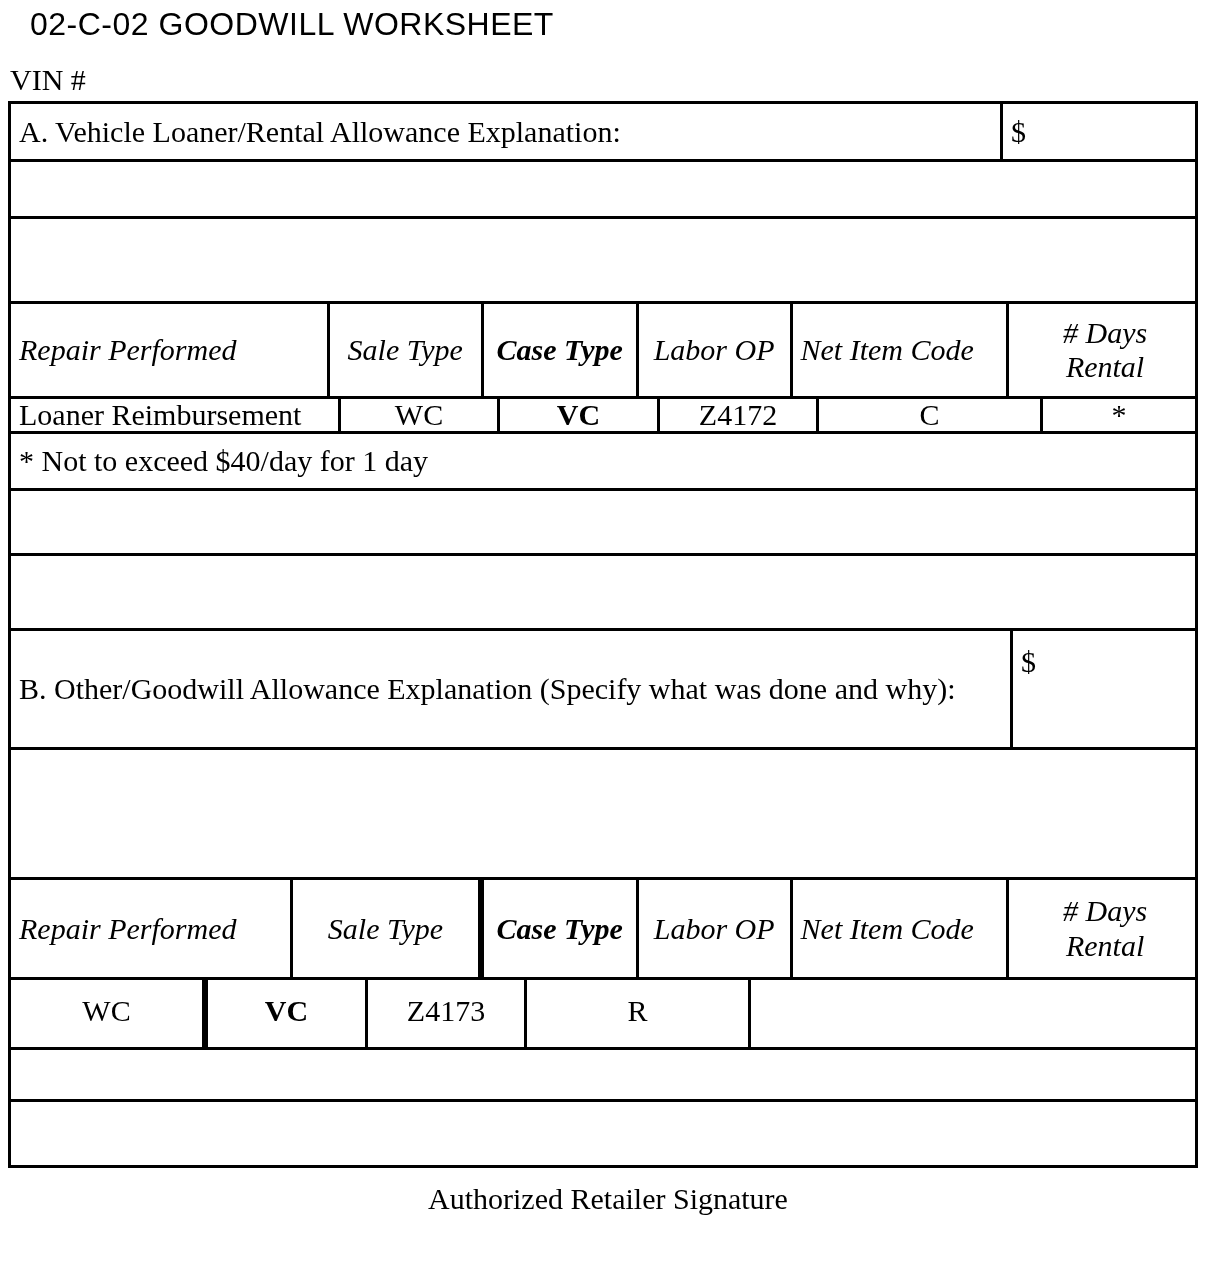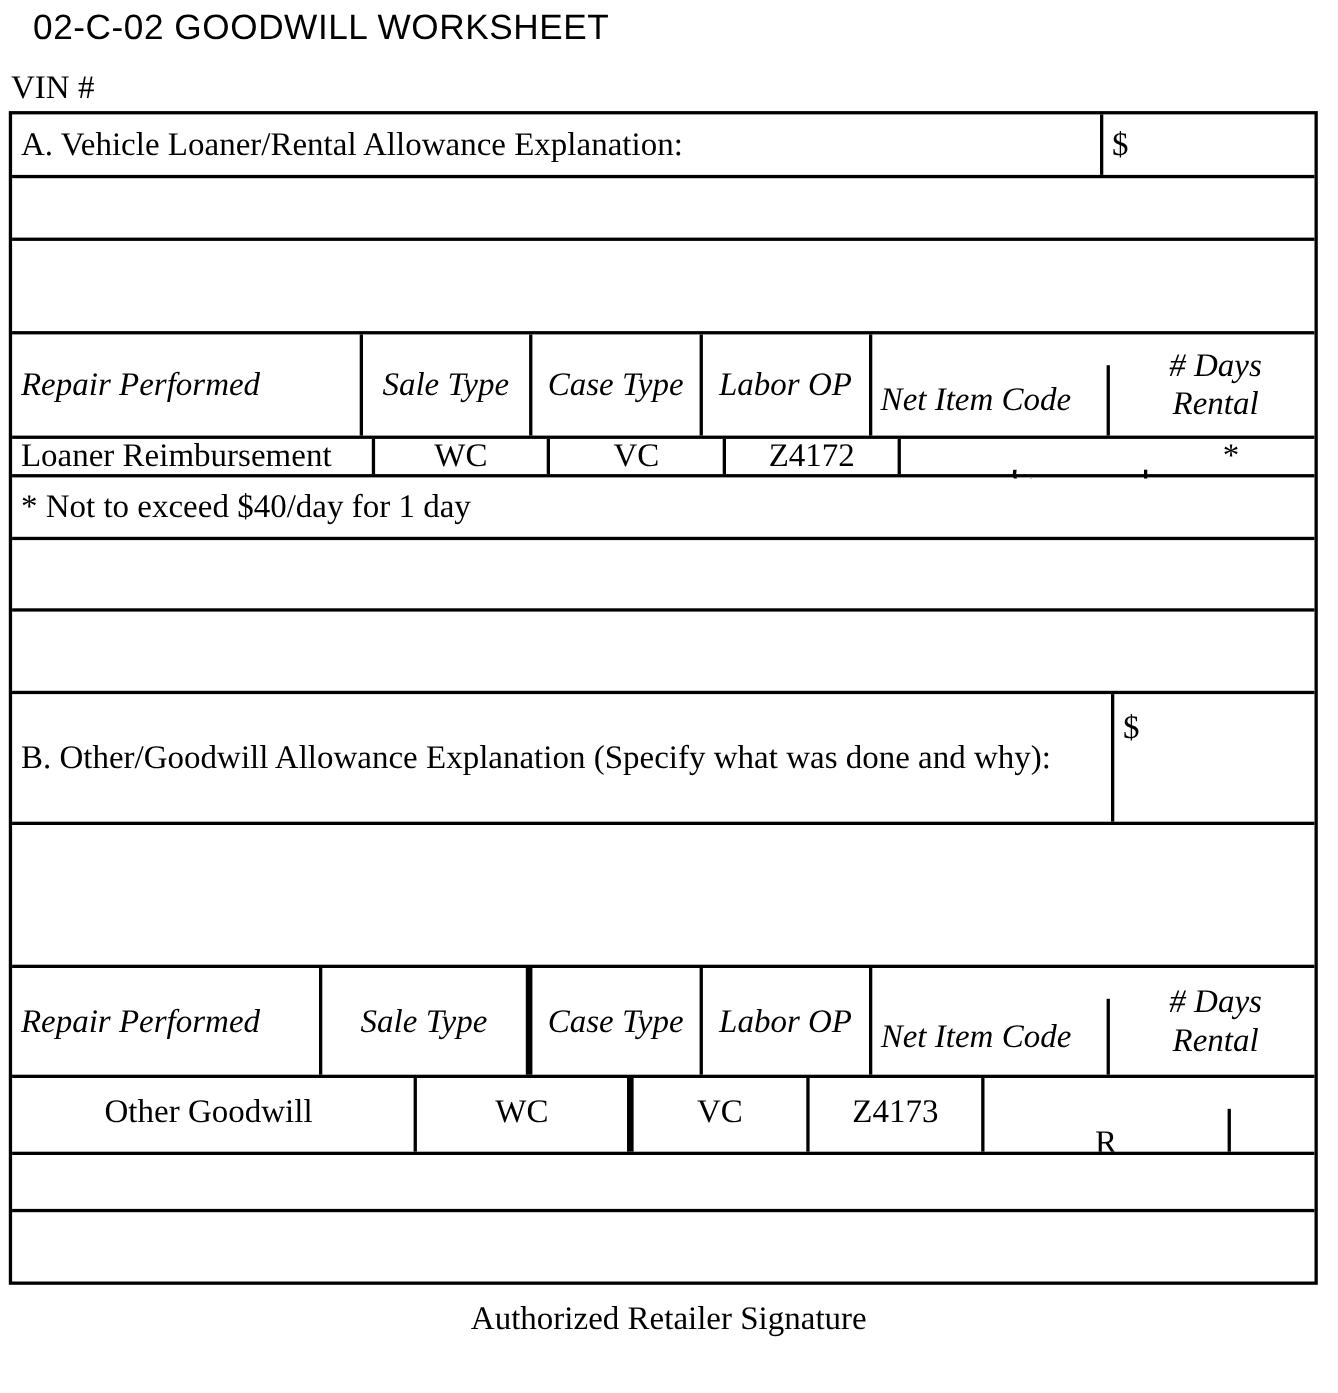--- a/index.html
+++ b/index.html
@@ -18,42 +18,41 @@
     margin-left:8px;
     width:1190px;
     border:3px solid #000;
     box-sizing:border-box;
     background:#fff;
   }
   .row{
     display:flex;
     box-sizing:border-box;
     border-bottom:3px solid #000;
-    justify-content:center;
   }
   .row.no-bottom{border-bottom:none;}
   .cell{
     box-sizing:border-box;
     display:flex;
     align-items:center;
     justify-content:center;
     font-size:30px;
     padding:4px 8px;
     overflow:hidden;
   }
   .cell.left{justify-content:flex-start;text-align:left;}
   .cell.topish{align-items:flex-start;padding-top:14px;}
   .cell.hdr{font-style:italic;}
   .cell.hdr-wrap{text-align:center;line-height:1.15;padding-left:14px;}
   .br{border-right:3px solid #000;}
   .br-thick{border-right:6px solid #000;}
   .grow{flex:1 1 auto;}
   
-  .ta-c1{width:330px;} .ta-c2{width:159px;} .ta-c3{width:160px;}
-  .ta-c4{width:159px;} .ta-c5{width:224px;margin-top:28px;}
+  .ta-c1{width:330px;} .ta-c2{width:159px;} .ta-c3{width:160px;font-weight:bold;}
+  .ta-c4{width:159px;} .ta-c5{width:224px;}
   
   .tb-c1{width:292px;} .tb-c2{width:197px;}
   
   .amt-a{width:192px;}
   .amt-b{width:182px;}
   .footer{
     text-align:center;
     font-size:30px;
   }
   .footer .sig{margin-top:14px;text-align:center;}
@@ -125,21 +124,20 @@
   <div class="row" style="height:100px">
     <div class="cell hdr left br tb-c1">Repair Performed</div>
     <div class="cell hdr br-thick tb-c2">Sale Type</div>
     <div class="cell hdr br ta-c3">Case Type</div>
     <div class="cell hdr br ta-c4">Labor OP</div>
     <div class="cell hdr left br ta-c5">Net Item Code</div>
     <div class="cell hdr hdr-wrap grow"># Days Rental</div>
   </div>
 
   <div class="row" style="height:70px">
-    <div class="cell left topish br tb-c1">Other Goodwill</div>
     <div class="cell topish br-thick tb-c2">WC</div>
     <div class="cell topish br ta-c3">VC</div>
     <div class="cell topish br ta-c4">Z4173</div>
     <div class="cell topish br ta-c5">R</div>
   </div>
 
   <div class="row" style="height:52px">
     <div class="cell grow"></div>
   </div>
   <div class="row no-bottom" style="height:63px">

